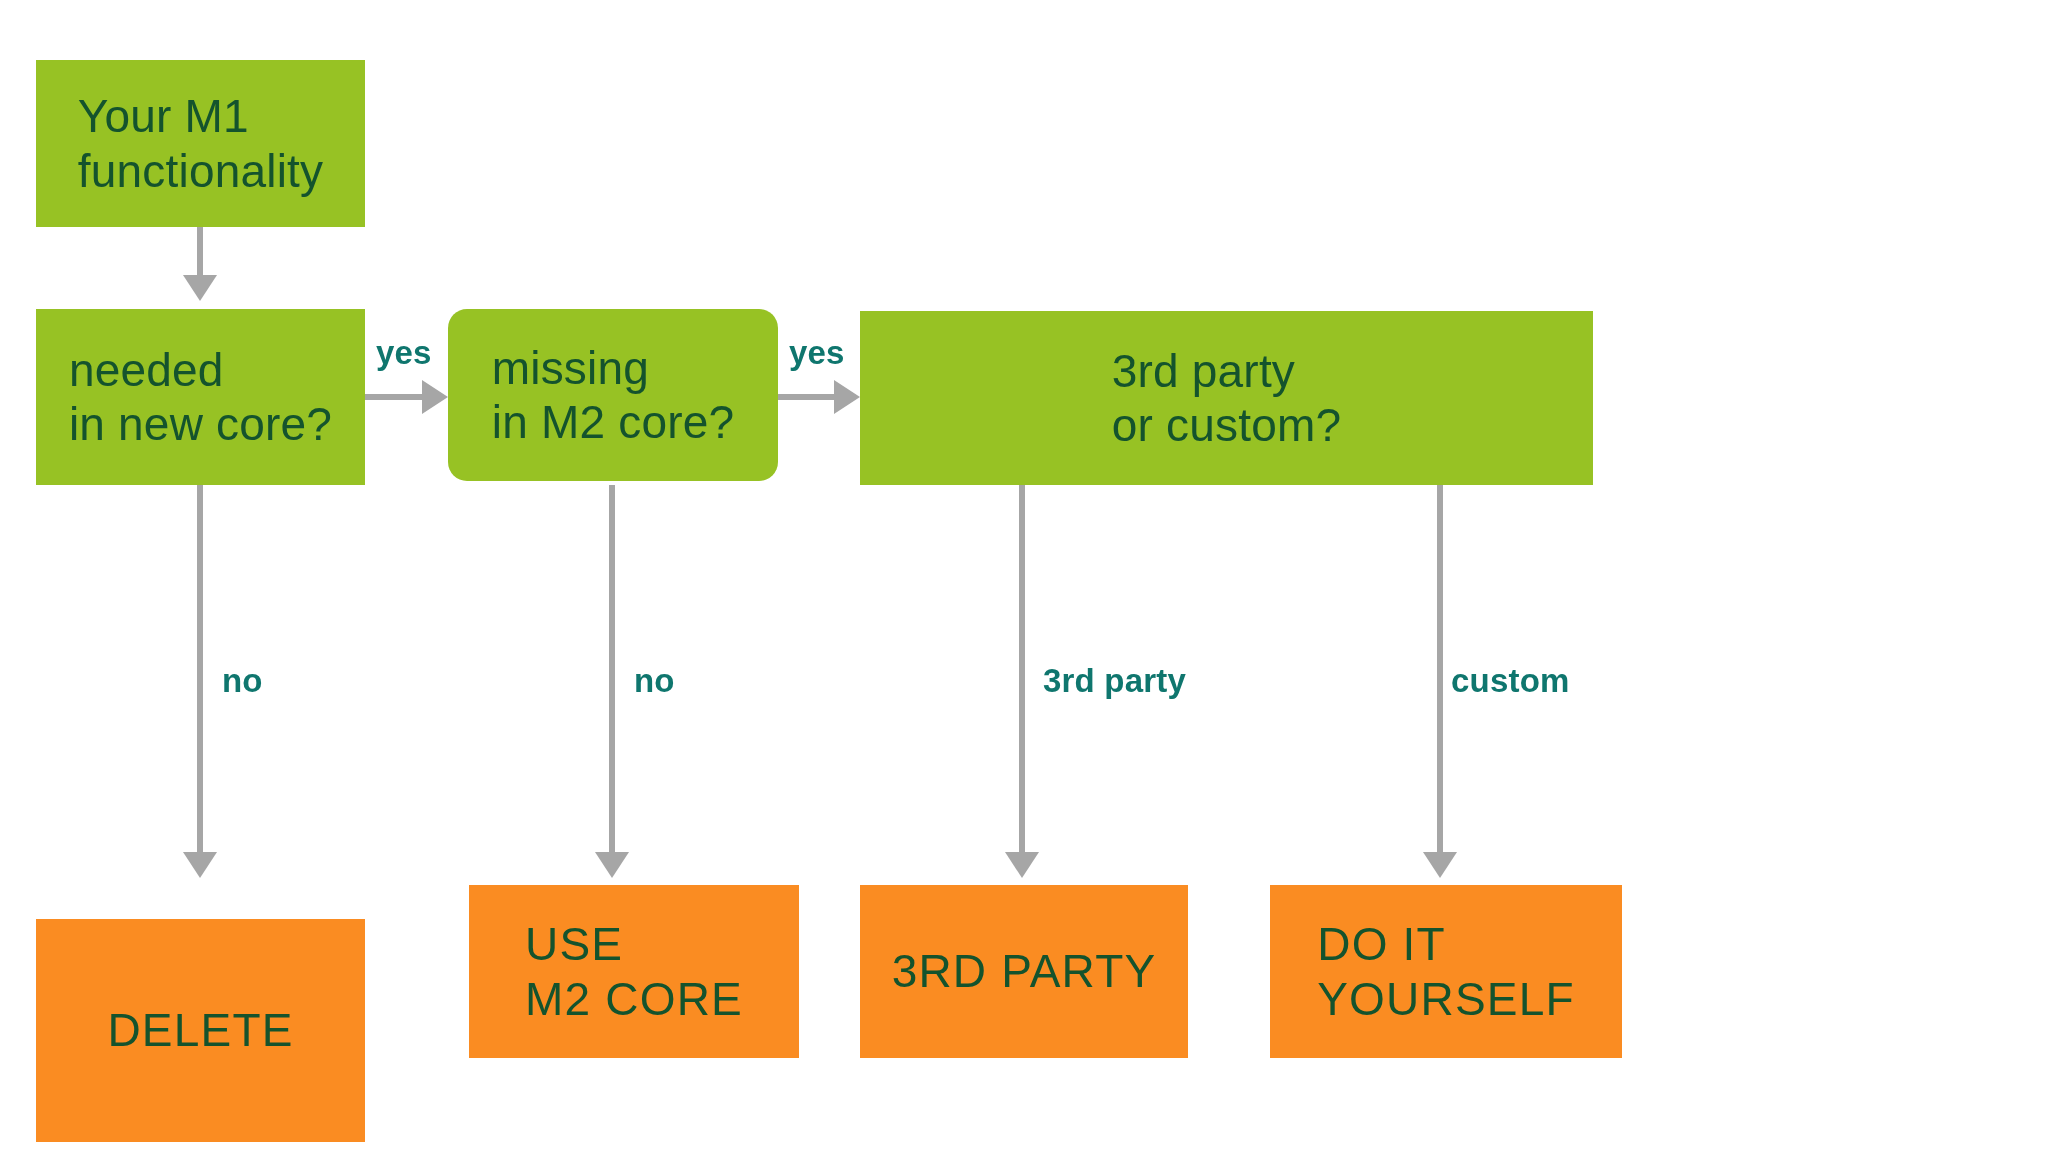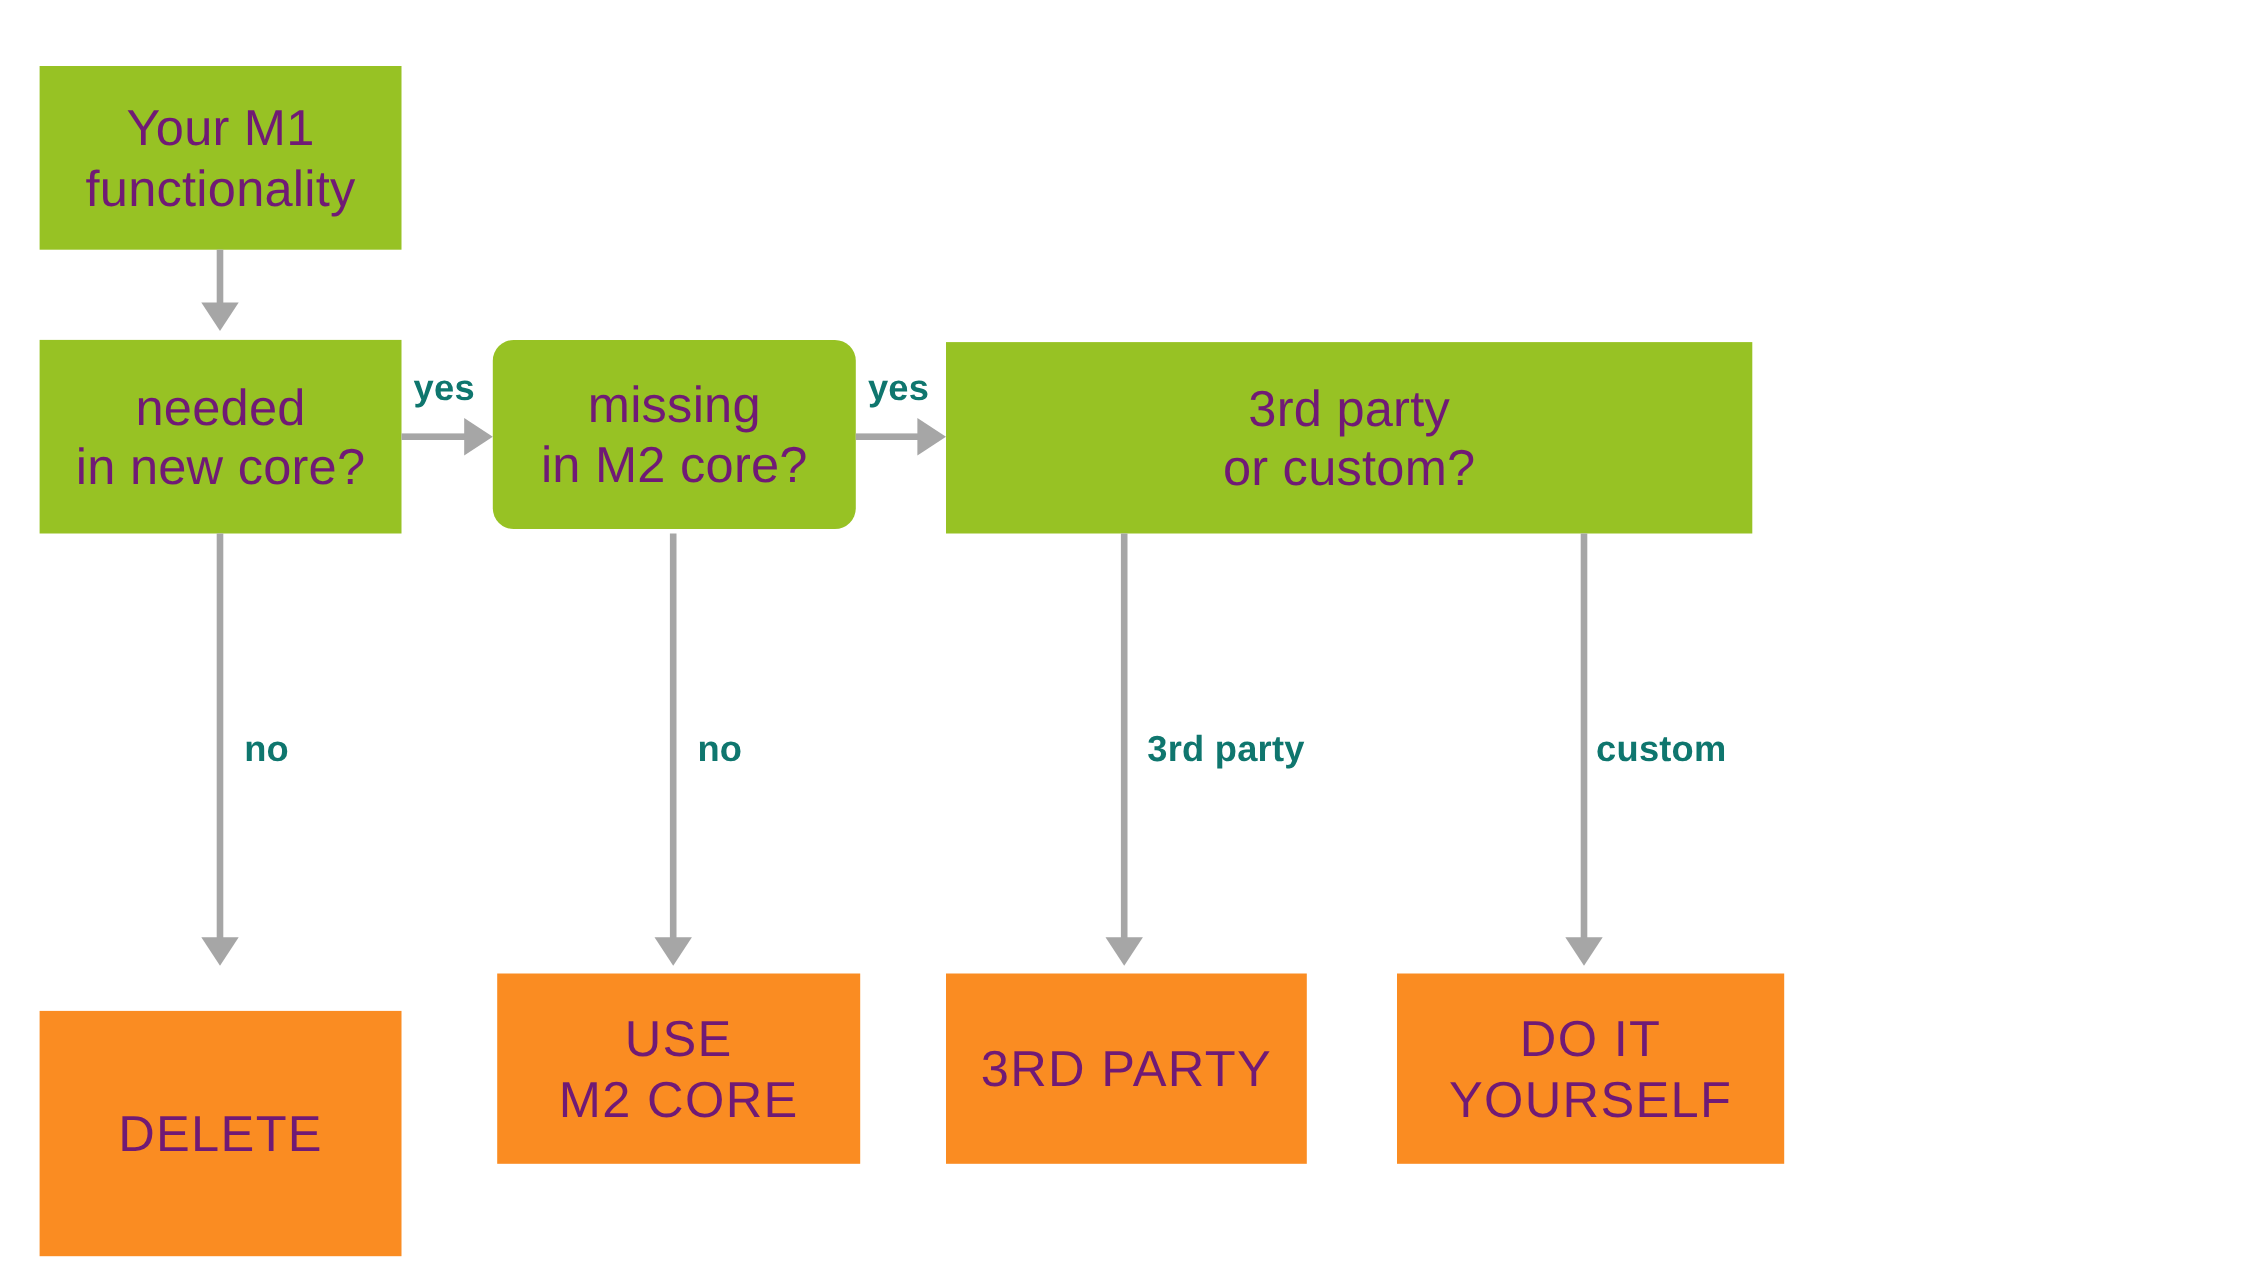--- a/index.html
+++ b/index.html
@@ -18,22 +18,22 @@
     background: #ffffff;
     overflow: hidden;
   }
 
   
   .node {
     position: absolute;
     display: flex;
     align-items: center;
     justify-content: center;
-    text-align: center;
-    color: #701a75;
+    text-align: left;
+    color: #14532d;
     line-height: 1.18;
     box-sizing: border-box;
     white-space: pre-line;
     letter-spacing: 0.2px;
   }
   .node.green {
     background: #97c224;
     font-size: 46px;
     font-weight: 400;
   }
@@ -121,21 +121,21 @@
   <div class="conn-v" style="left:1019px; top:485px; height:370px;"></div>
   <div class="arrow-down" style="left:1005px; top:852px;"></div>
   <div class="edge-label" style="left:1043px; top:662px;">3rd party</div>
 
   <div class="conn-v" style="left:1437px; top:485px; height:370px;"></div>
   <div class="arrow-down" style="left:1423px; top:852px;"></div>
   <div class="edge-label" style="left:1451px; top:662px;">custom</div>
 
   <div class="node orange" style="left:36px; top:919px; width:329px; height:223px;">DELETE</div>
 
-  <div class="node orange" style="left:452px; top:885px; width:330px; height:173px;">USE
+  <div class="node orange" style="left:469px; top:885px; width:330px; height:173px;">USE
 M2 CORE</div>
 
   <div class="node orange" style="left:860px; top:885px; width:328px; height:173px;">3RD PARTY</div>
 
   <div class="node orange" style="left:1270px; top:885px; width:352px; height:173px;">DO IT
 YOURSELF</div>
 
 </div>
 
 </body></html>

